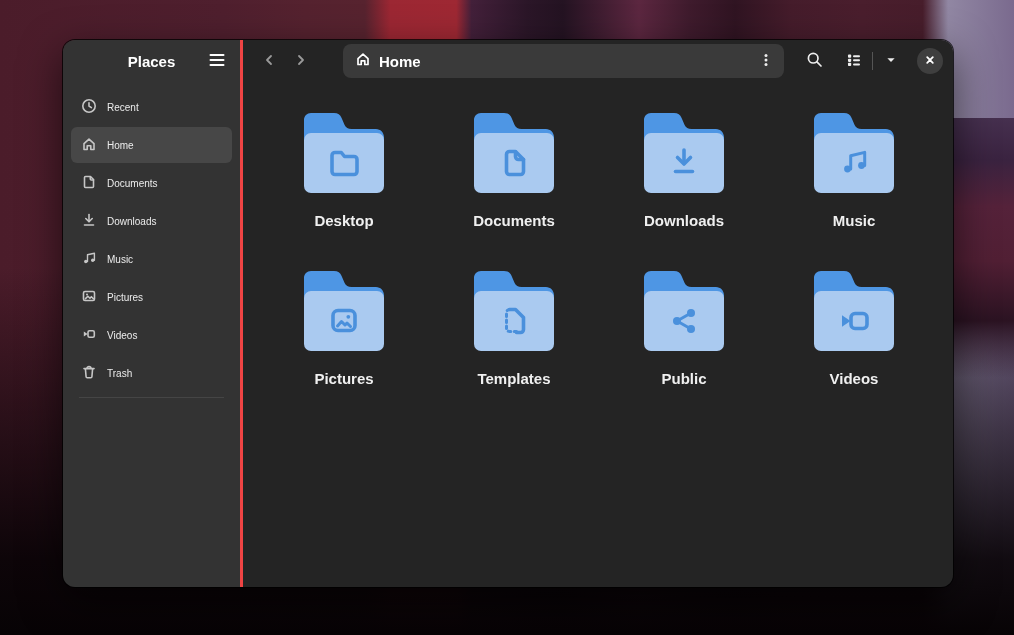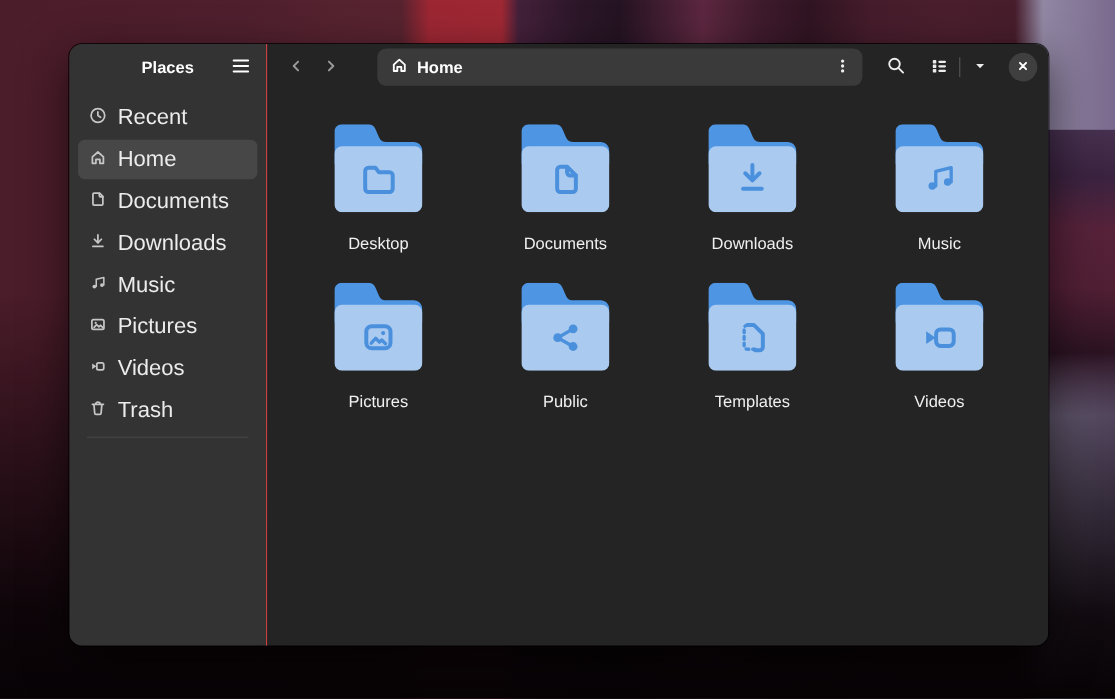--- a/index.html
+++ b/index.html
@@ -21,31 +21,31 @@
   .wallpaper-right-facet { position:absolute; right:0; top:118px; width:61px; height:260px;
     background:linear-gradient(180deg, #46304f 0%, #3a2340 16%, #55223a 34%, #511f34 55%, #2b1322 78%, rgba(20,9,16,0) 100%);
   }
 
   
   .window { position:absolute; left:63px; top:40px; width:890px; height:547px;
     border-radius:12px; overflow:hidden; display:flex;
     box-shadow:0 0 0 1px rgba(0,0,0,.75), 0 14px 42px rgba(0,0,0,.6); }
 
   
-  .sidebar { width:180px; background:#333333; border-right:1px solid #ef4444;
+  .sidebar { width:180px; background:#333333; border-right:3px solid #ef4444;
     display:flex; flex-direction:column; flex:none; }
   .sidebar-header { position:relative; height:42px; flex:none; display:flex;
     align-items:center; justify-content:center; }
   .sidebar-title { font-size:15px; font-weight:700; color:#ffffff; }
   .hamburger-btn { position:absolute; right:8px; top:7px; width:30px; height:28px;
     border:none; background:transparent; border-radius:6px; display:flex;
     align-items:center; justify-content:center; cursor:pointer; }
   .sidebar-list { padding:7px 8px 0 8px; }
   .side-item { height:36px; margin-bottom:2px; display:flex; align-items:center;
-    gap:10px; padding:0 10px; border-radius:6px; color:#ececec; font-size:20px;
+    gap:10px; padding:0 10px; border-radius:6px; color:#ececec; font-size:10px;
     cursor:pointer; }
   .side-item.selected { background:#474747; }
   .side-item svg { flex:none; }
   .sidebar-sep { border:none; border-top:1px solid #454545; margin:6px 8px; }
   .icon-stroke { stroke:#c6c6c6; fill:none; stroke-width:1.6;
     stroke-linecap:round; stroke-linejoin:round; }
   .icon-fill { fill:#c6c6c6; }
 
   
   .main { flex:1; background:#242424; display:flex; flex-direction:column; min-width:0; }
@@ -58,22 +58,22 @@
   .pathbar-label { margin-left:8px; font-size:15px; font-weight:700; color:#ffffff; flex:1; }
   .pathbar-menu-btn { width:28px; height:28px; border:none; background:transparent;
     border-radius:6px; display:flex; align-items:center; justify-content:center; cursor:pointer; }
   .view-group { display:flex; align-items:center; margin:0 10px 0 8px; }
   .view-divider { width:1px; height:18px; background:#555; margin:0 2px; }
   .close-btn { width:26px; height:26px; border:none; border-radius:50%; background:#3f3f3f;
     display:flex; align-items:center; justify-content:center; cursor:pointer; flex:none; }
 
   
   .content { flex:1; padding:31px 0 0 16px; display:grid;
-    grid-template-columns:repeat(4, 170px); grid-auto-rows:118px; row-gap:26px;
-    align-content:start; }
+    grid-template-columns:repeat(4, 170px); grid-auto-rows:118px; row-gap:40px;
+    align-content:start;font-weight:bold; }
   .folder-cell { display:flex; flex-direction:column; align-items:center; cursor:pointer; }
   .folder-cell svg { flex:none; }
   .folder-name { margin-top:14px; font-size:15px; line-height:20px; color:#f0f0f0; }
   .emblem { stroke:#4a90dc; fill:none; stroke-width:3.6;
     stroke-linecap:round; stroke-linejoin:round; }
   .emblem-fill { fill:#4a90dc; }
 </style>
 </head>
 <body>
 
@@ -334,50 +334,50 @@
           </span>
           <span class="folder-name">Pictures</span>
         </div>
 
         <div class="folder-cell">
           <span>
             <svg width="80" height="80" viewBox="0 0 80 80">
               <path fill="#4e96e4" d="M7 0h23c4 0 6.2 1.6 7.6 5l3 7c1.3 2.9 3.5 4 6.9 4H72c4.4 0 8 3.6 8 8v12H0V7c0-4 3-7 7-7z"></path>
               <rect fill="#aacaf0" x="0" y="20" width="80" height="60" rx="7"></rect>
               <g>
+                  <path class="emblem" d="M35.5 38.5h6l8 8v12c0 1.7-1.3 3-3 3h-4"></path>
+                  <path class="emblem" style="stroke-width:3" stroke-dasharray="2.5 3.5" d="M35.5 38.5c-1.7 0-3 1.3-3 3v16c0 1.7 1.3 3 3 3h7"></path>
+                </g>
+            </svg>
+          </span>
+          <span class="folder-name">Templates</span>
+        </div>
+
+        <div class="folder-cell">
+          <span>
+            <svg width="80" height="80" viewBox="0 0 80 80">
+              <path fill="#4e96e4" d="M7 0h23c4 0 6.2 1.6 7.6 5l3 7c1.3 2.9 3.5 4 6.9 4H72c4.4 0 8 3.6 8 8v12H0V7c0-4 3-7 7-7z"></path>
+              <rect fill="#aacaf0" x="0" y="20" width="80" height="60" rx="7"></rect>
+              <g>
                   <path class="emblem" style="stroke-width:3" d="M33 50l14-8M33 50l14 8"></path>
                   <circle class="emblem-fill" cx="33" cy="50" r="4"></circle>
                   <circle class="emblem-fill" cx="47" cy="42" r="4"></circle>
                   <circle class="emblem-fill" cx="47" cy="58" r="4"></circle>
                 </g>
             </svg>
           </span>
           <span class="folder-name">Public</span>
         </div>
 
         <div class="folder-cell">
           <span>
             <svg width="80" height="80" viewBox="0 0 80 80">
               <path fill="#4e96e4" d="M7 0h23c4 0 6.2 1.6 7.6 5l3 7c1.3 2.9 3.5 4 6.9 4H72c4.4 0 8 3.6 8 8v12H0V7c0-4 3-7 7-7z"></path>
               <rect fill="#aacaf0" x="0" y="20" width="80" height="60" rx="7"></rect>
               <g>
-                  <path class="emblem" d="M35.5 38.5h6l8 8v12c0 1.7-1.3 3-3 3h-4"></path>
-                  <path class="emblem" style="stroke-width:3" stroke-dasharray="2.5 3.5" d="M35.5 38.5c-1.7 0-3 1.3-3 3v16c0 1.7 1.3 3 3 3h7"></path>
-                </g>
-            </svg>
-          </span>
-          <span class="folder-name">Templates</span>
-        </div>
-
-        <div class="folder-cell">
-          <span>
-            <svg width="80" height="80" viewBox="0 0 80 80">
-              <path fill="#4e96e4" d="M7 0h23c4 0 6.2 1.6 7.6 5l3 7c1.3 2.9 3.5 4 6.9 4H72c4.4 0 8 3.6 8 8v12H0V7c0-4 3-7 7-7z"></path>
-              <rect fill="#aacaf0" x="0" y="20" width="80" height="60" rx="7"></rect>
-              <g>
                   <path class="emblem-fill" d="M36.5 50l-8.5-5.8v11.6z"></path>
                   <rect class="emblem" x="37" y="42.5" width="16" height="15" rx="4"></rect>
                 </g>
             </svg>
           </span>
           <span class="folder-name">Videos</span>
         </div>
 
       </div>
     </section>

